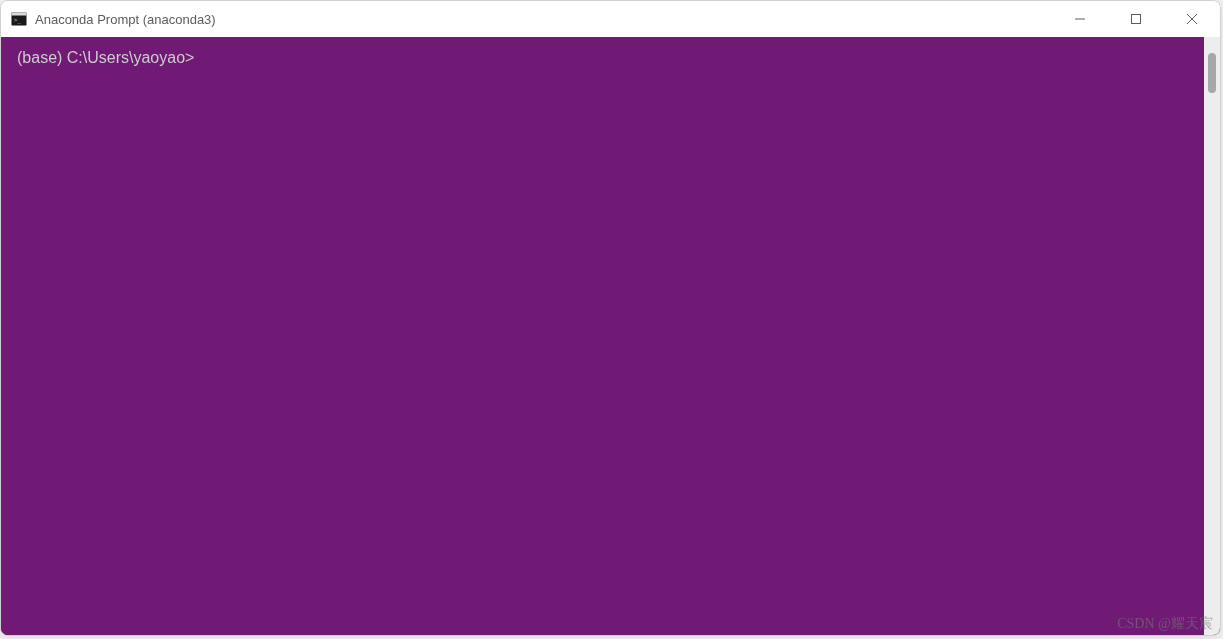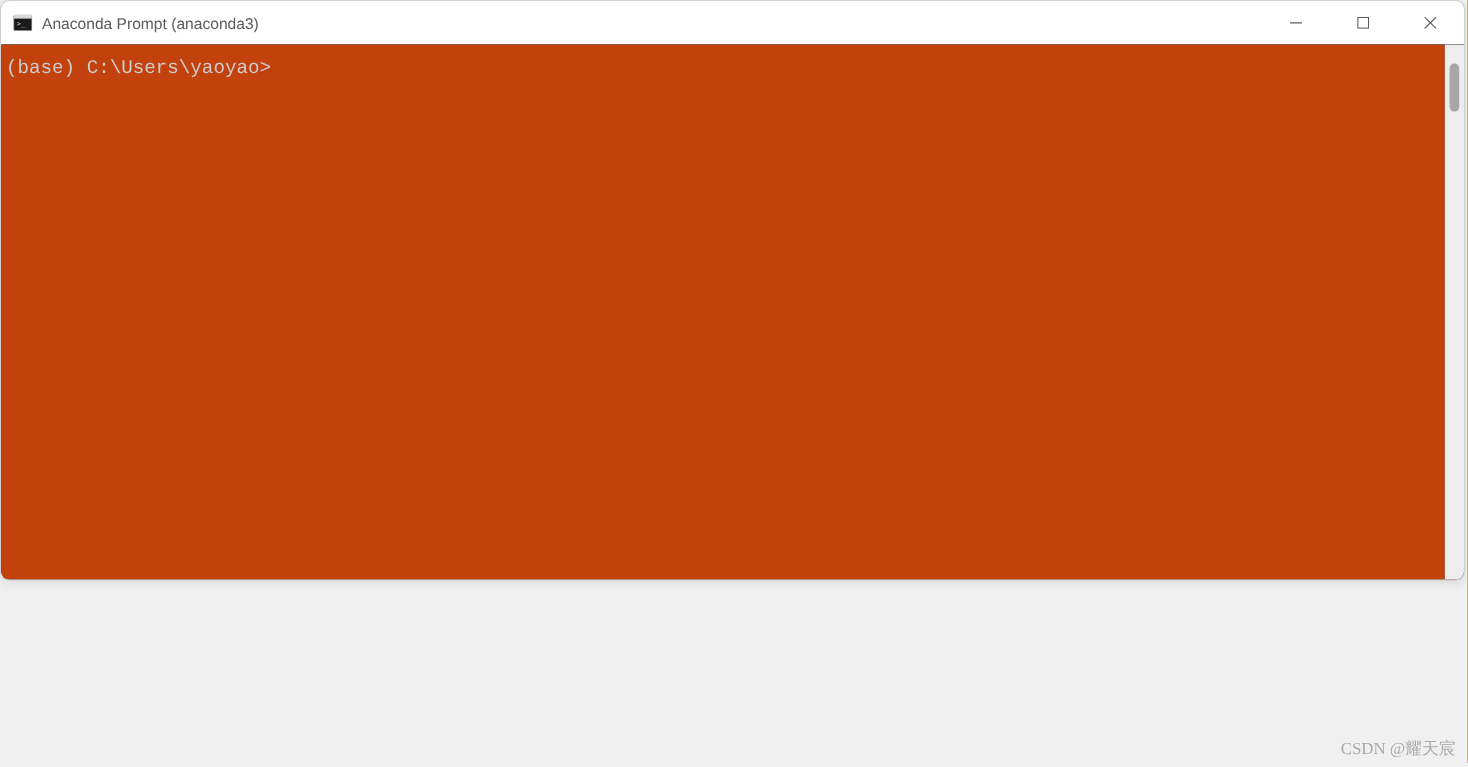--- a/index.html
+++ b/index.html
@@ -15,21 +15,21 @@
       font-family: "Segoe UI", Tahoma, sans-serif;
       overflow: hidden;
       position: relative;
     }
 
     .window {
       position: absolute;
       top: 0;
       left: 0;
       width: 1221px;
-      height: 484px;
+      height: 636px;
       background: #ffffff;
       border: 1px solid #d0d0d0;
       border-radius: 8px;
       overflow: hidden;
       display: flex;
       flex-direction: column;
       box-shadow: 0 2px 8px rgba(0,0,0,0.08);
     }
 
     .titlebar {
@@ -95,23 +95,23 @@
     .terminal-wrapper {
       flex: 1;
       display: flex;
       background: #0c0c0c;
       position: relative;
       overflow: hidden;
     }
 
     .terminal {
       flex: 1;
-      background: #c2410c;
-      padding: 10px 6px 6px 4px;
-      font-family: Liberation Mono, monospace;
+      background: #701a75;
+      padding: 10px 6px 6px 16px;
+      font-family: Liberation Sans, sans-serif;
       font-size: 16px;
       line-height: 1.35;
       color: #cccccc;
       overflow: hidden;
       white-space: pre;
     }
 
     .scrollbar-track {
       width: 16px;
       background: #ededed;

